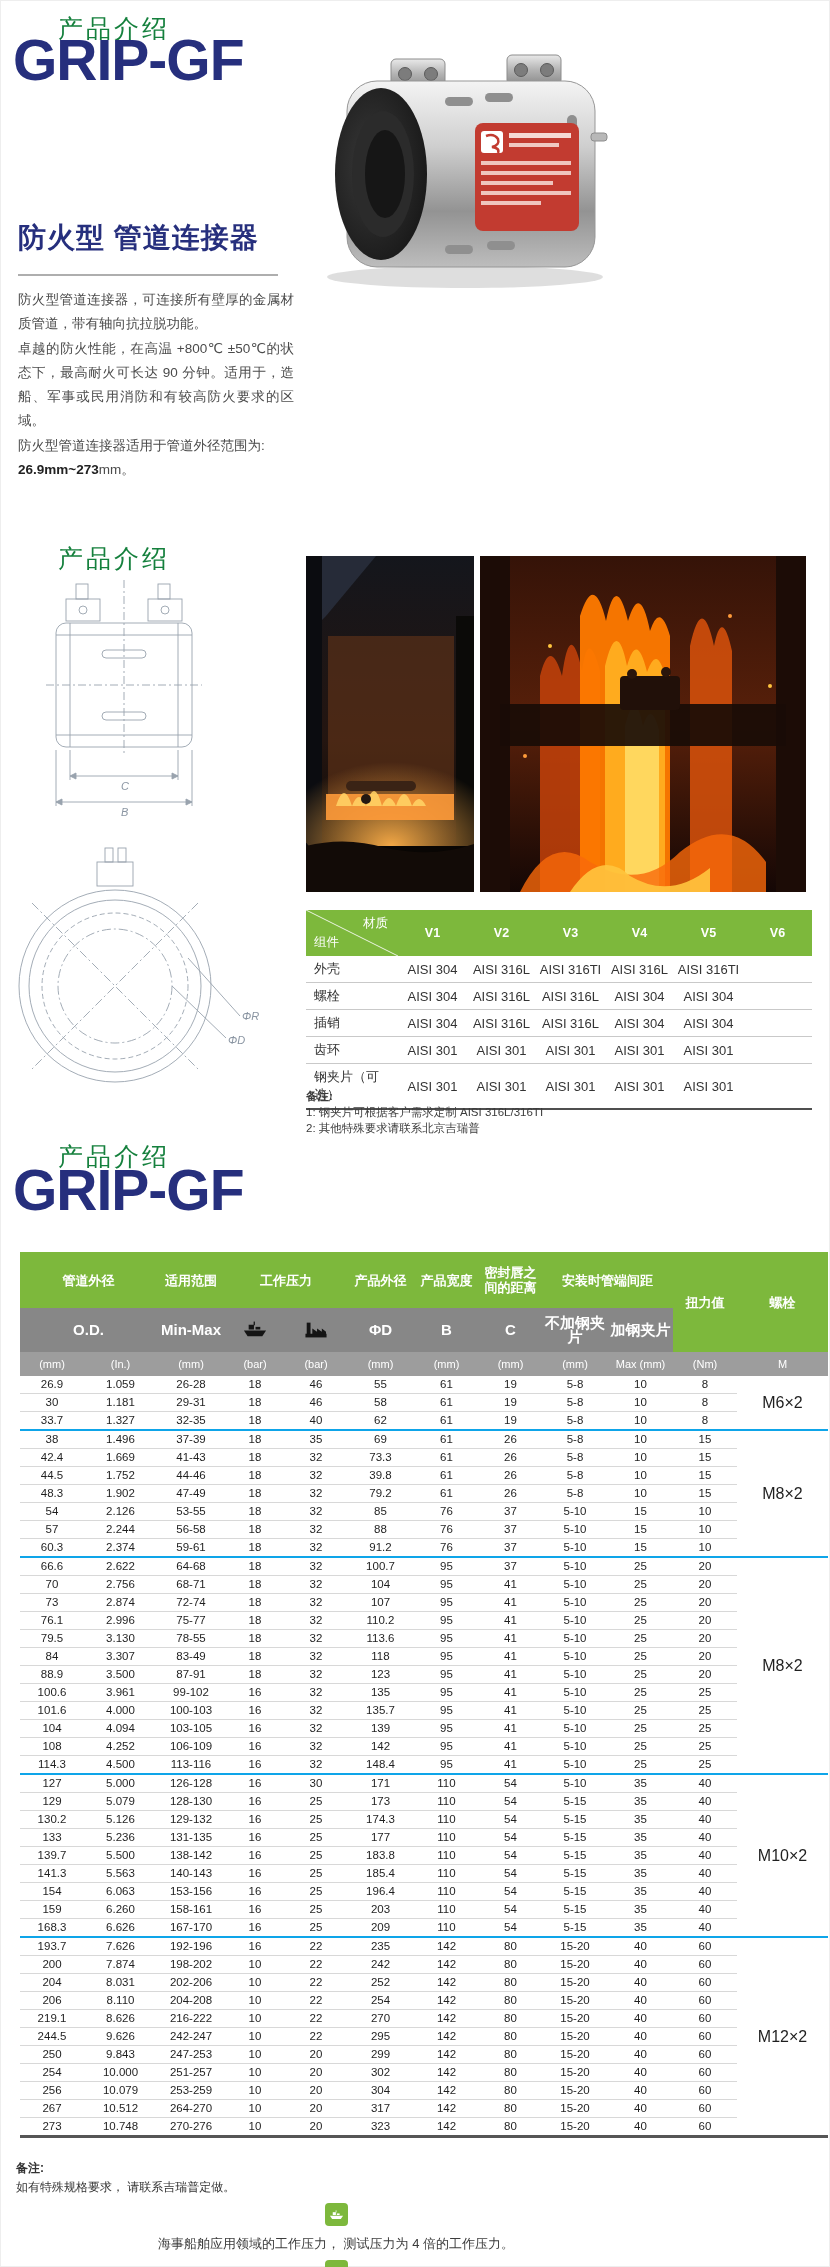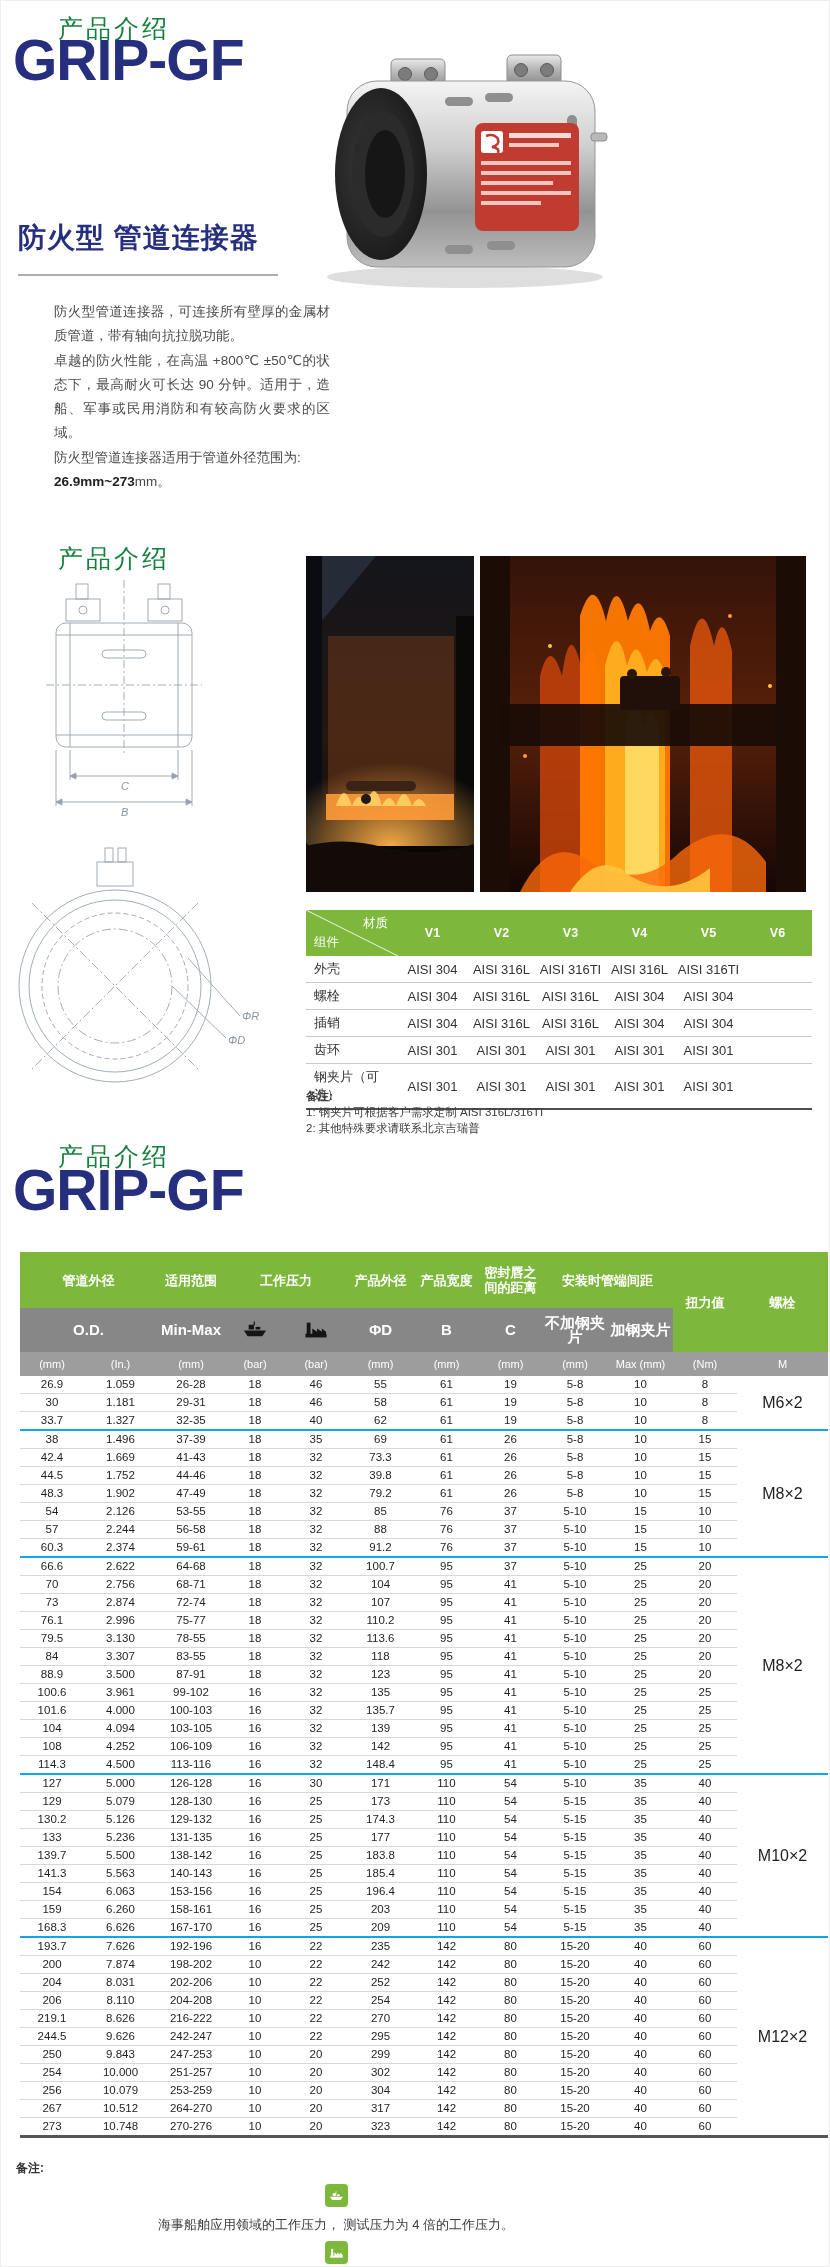--- a/index.html
+++ b/index.html
@@ -127,21 +127,21 @@
       <rect x="186" y="146" width="90" height="4" fill="#efc5be"></rect>
       <rect x="186" y="156" width="60" height="4" fill="#efc5be"></rect>
 
       <rect x="296" y="88" width="16" height="8" rx="3" fill="#b8b8b8" stroke="#8d8d8d"></rect>
     </svg>
   </div>
 
   <h2 class="abs sub" style="left:18px;top:219px;">防火型 管道连接器</h2>
   <div class="abs divider" style="left:18px;top:274px;width:260px;"></div>
 
-  <div class="abs para" style="left:18px;top:300px;width:276px;margin-left:36px;">
+  <div class="abs para" style="left:18px;top:288px;width:276px;">
     <p>防火型管道连接器，可连接所有壁厚的金属材质管道，带有轴向抗拉脱功能。</p>
     <p>卓越的防火性能，在高温 +800℃ ±50℃的状态下，最高耐火可长达 90 分钟。适用于，造船、军事或民用消防和有较高防火要求的区域。</p>
     <p><span>防火型管道连接器适用于管道外径范围为:</span><br>
       <b>26.9mm~273</b><span>mm。</span></p>
   </div>
 
   <div class="abs kicker" style="left:18px;top:542px;">产品介绍</div>
 
   <div class="abs drawing" style="left:42px;top:580px;">
     <svg width="165" height="238" viewBox="0 0 165 238" fill="none" stroke="#99a3ae" stroke-width="0.9">
@@ -583,21 +583,21 @@
           <td>113.6</td>
           <td>95</td>
           <td>41</td>
           <td>5-10</td>
           <td>25</td>
           <td>20</td>
         </tr>
         <tr>
           <td>84</td>
           <td>3.307</td>
-          <td>83-55</td>
+          <td>83-49</td>
           <td>18</td>
           <td>32</td>
           <td>118</td>
           <td>95</td>
           <td>41</td>
           <td>5-10</td>
           <td>25</td>
           <td>20</td>
         </tr>
         <tr>
@@ -938,20 +938,21 @@
           <td>80</td>
           <td>15-20</td>
           <td>40</td>
           <td>60</td>
         </tr>
       </tbody>
   </table>
 
   <div class="abs bnotes" style="left:16px;top:2160px;width:640px;">
     <div class="t">备注:</div>
+    <div>如有特殊规格要求， 请联系吉瑞普定做。</div>
     <div class="chipline">
       <span class="chip">
           <svg viewBox="0 0 24 18" fill="currentColor">
             <use href="#sym-ship"></use>
           </svg>
         </span>
       <span>海事船舶应用领域的工作压力， 测试压力为 4 倍的工作压力。</span>
     </div>
     <div class="chipline">
       <span class="chip">

